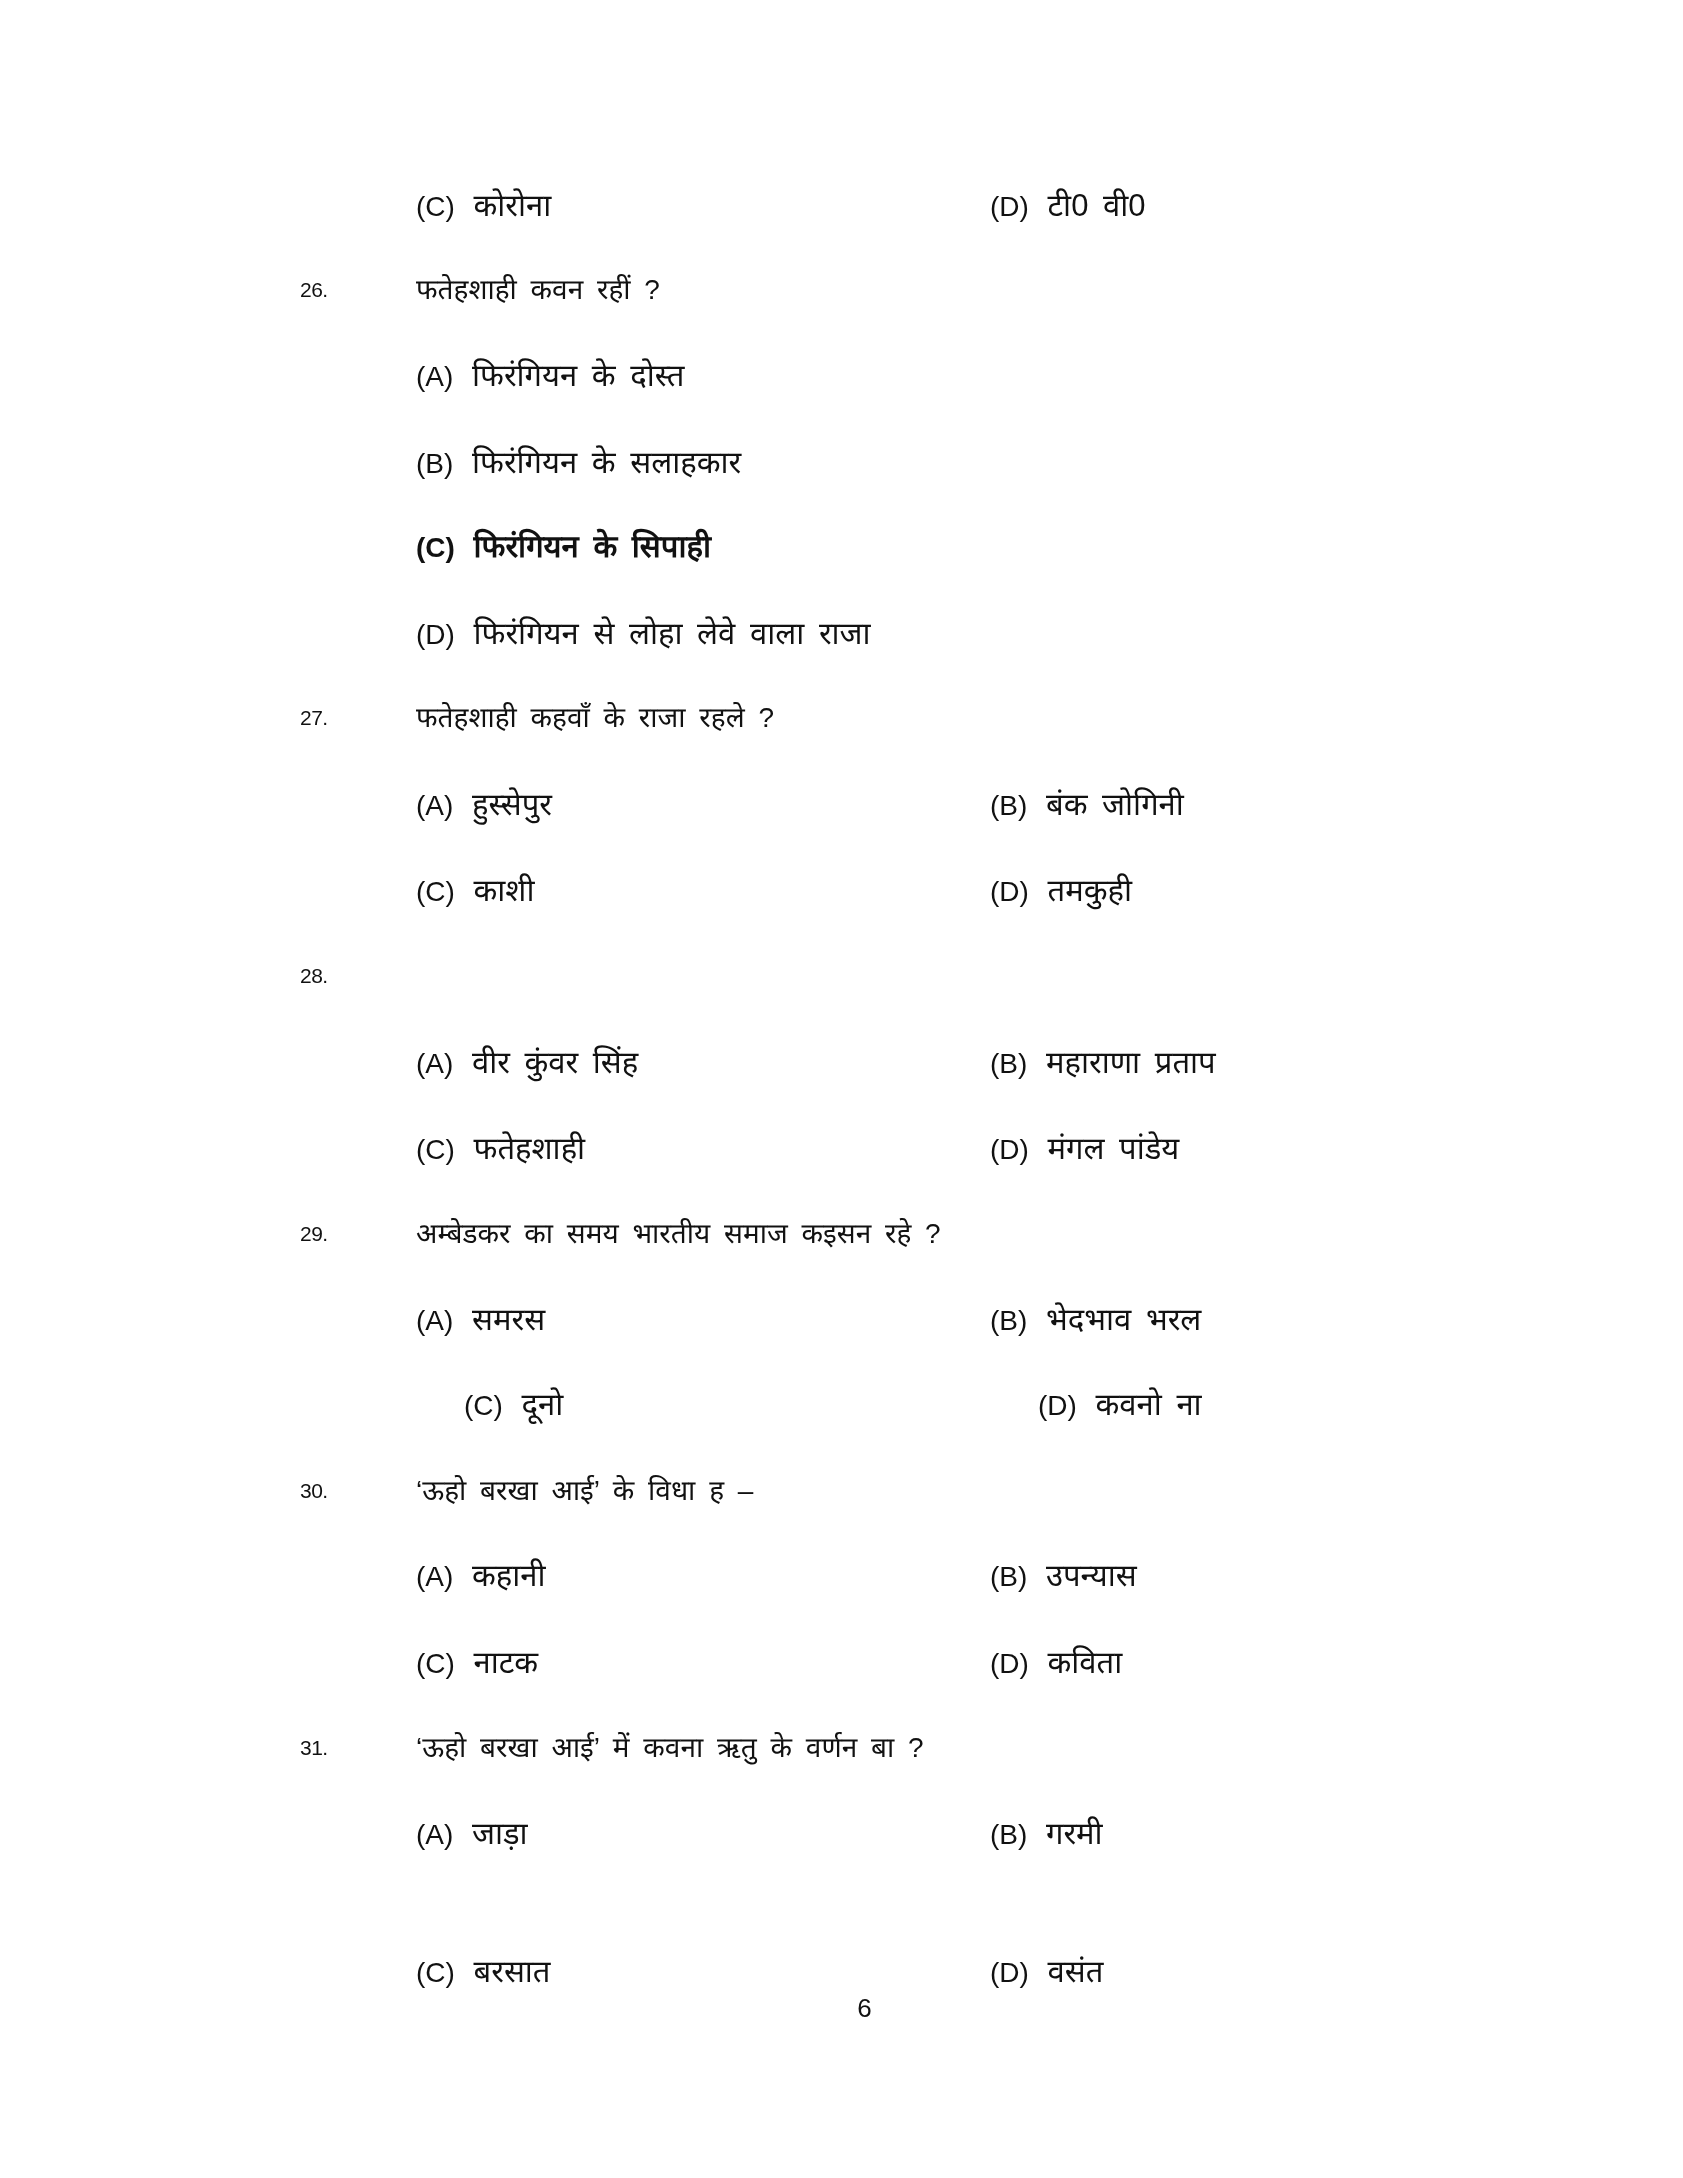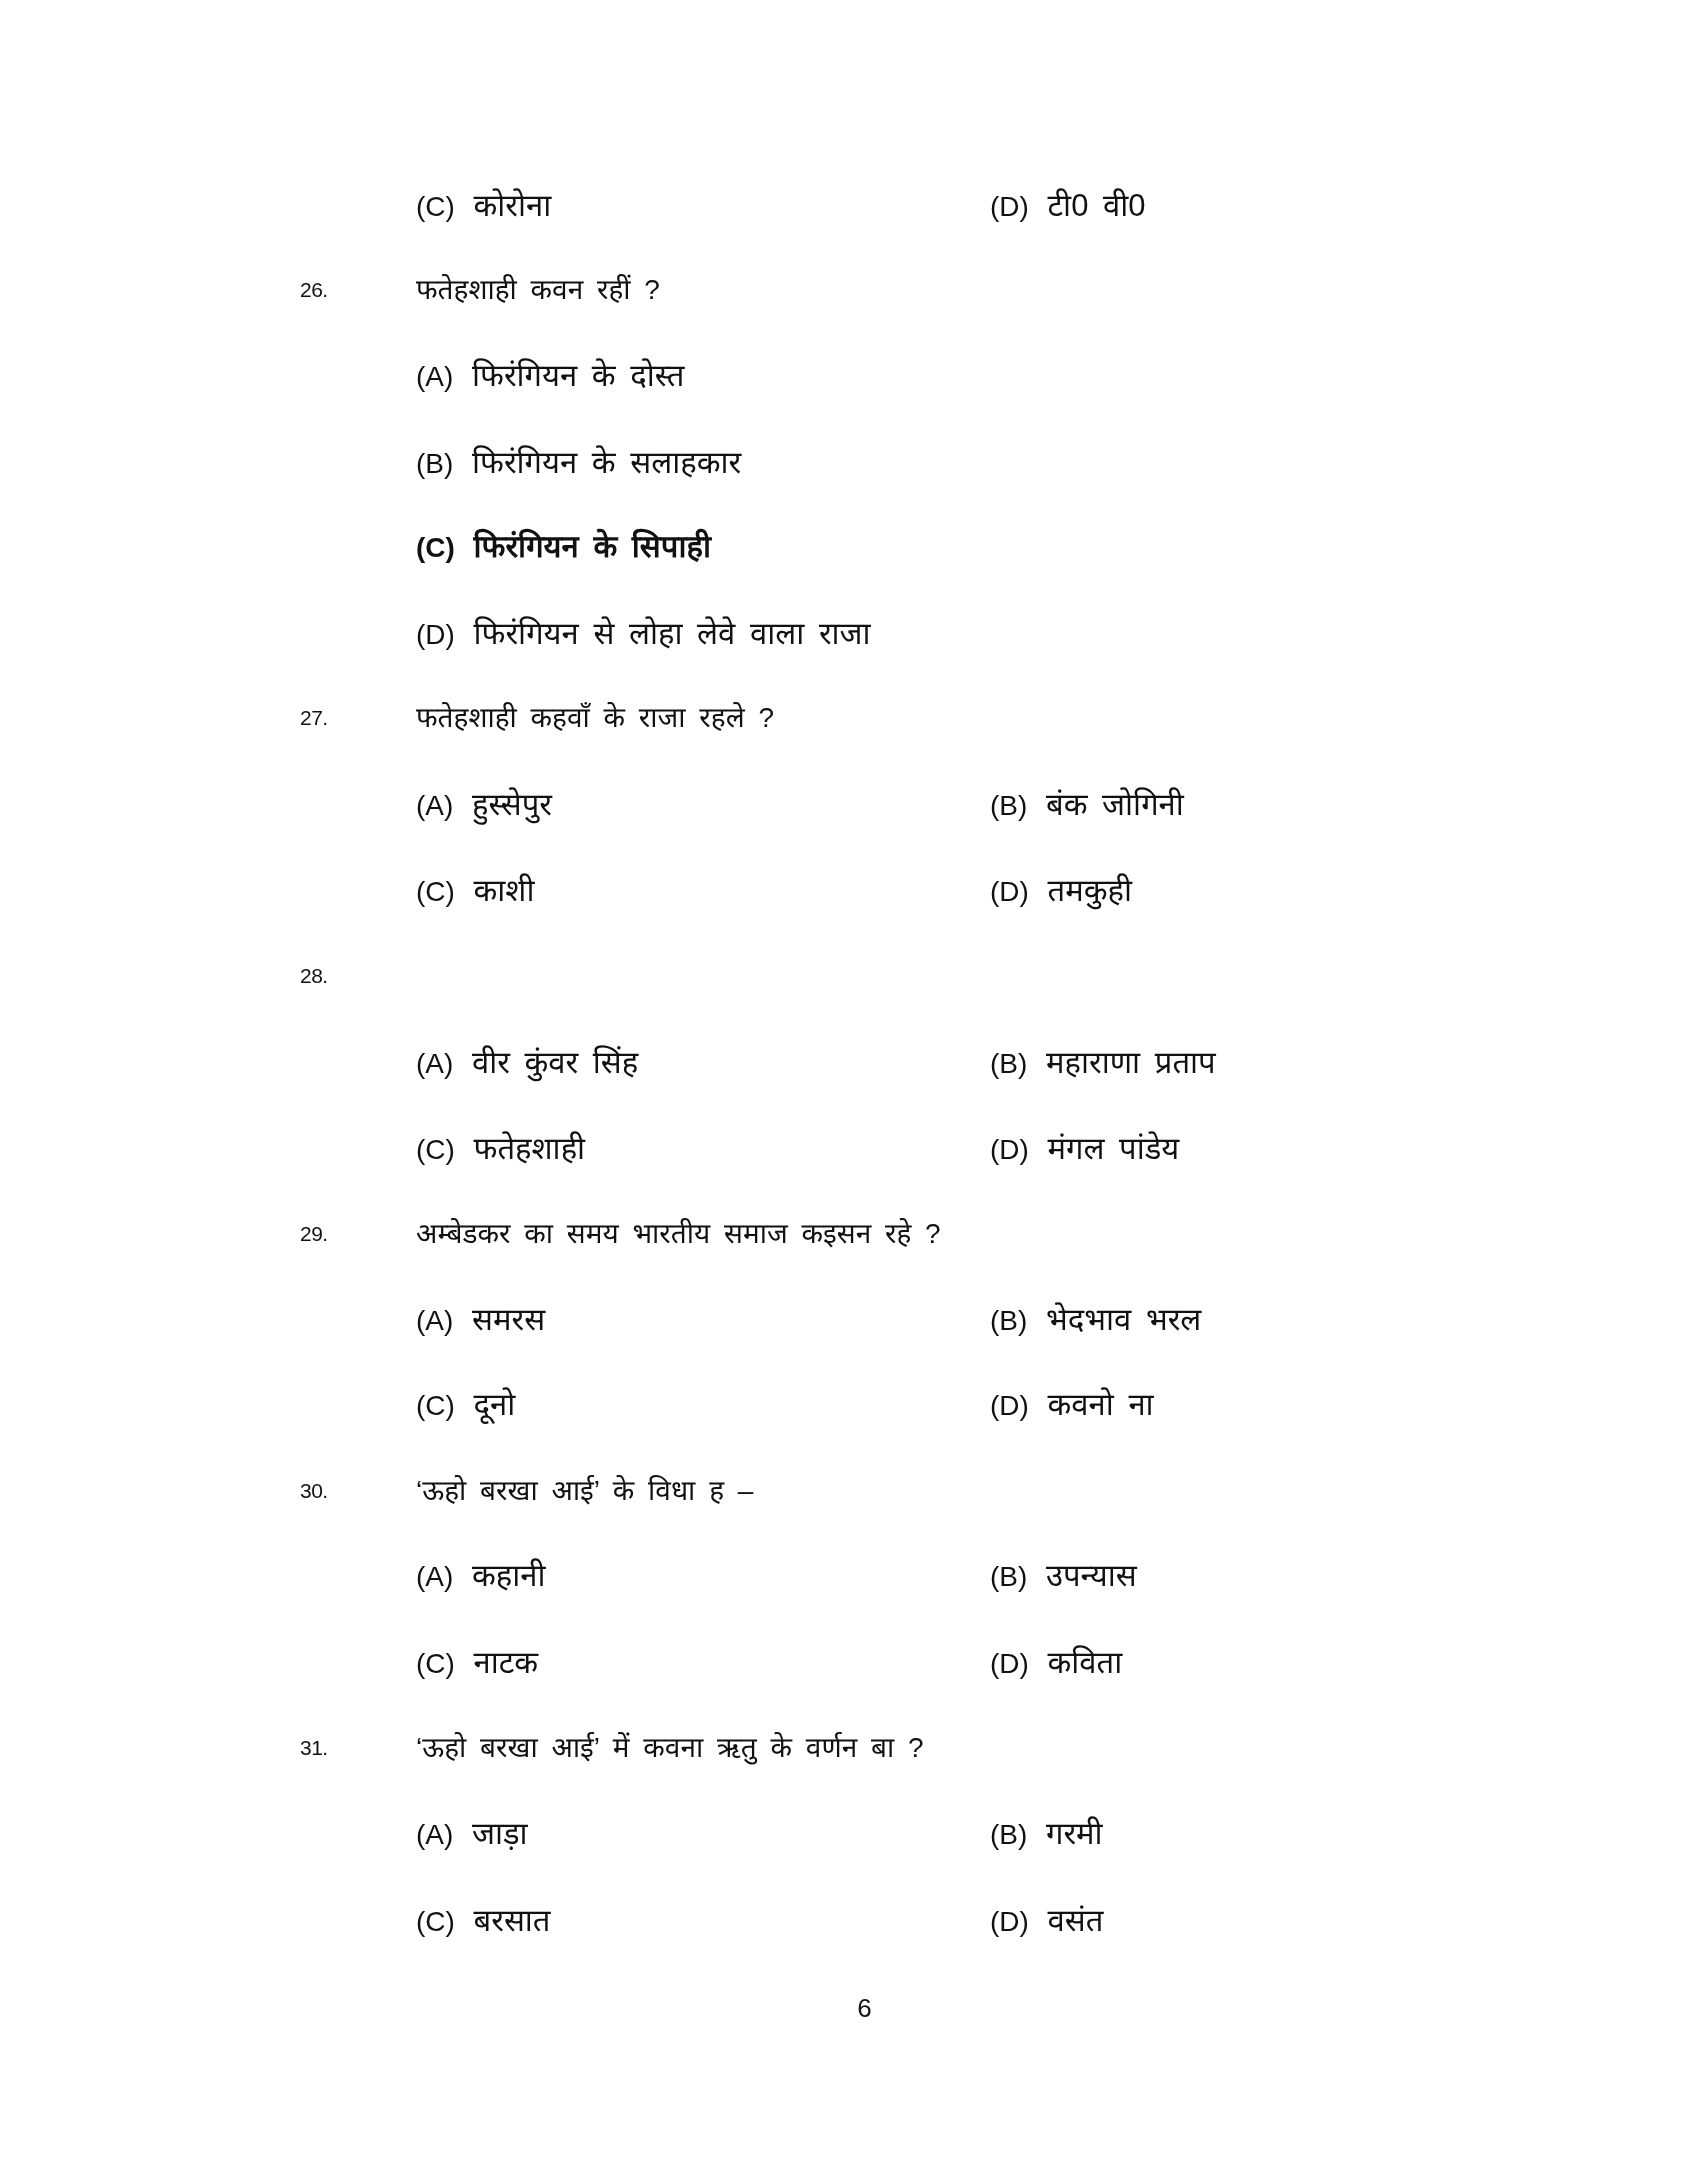--- a/index.html
+++ b/index.html
@@ -66,21 +66,21 @@
 </div>
 
 <div class="row" style="top:1204px;">
   <div class="qnum">29.</div>
   <div class="qtext">अम्बेडकर का समय भारतीय समाज कइसन रहे ?</div>
 </div>
 <div class="row" style="top:1290px;">
   <div class="opt left"><span class="lbl">(A)</span> <span>समरस</span></div>
   <div class="opt right"><span class="lbl">(B)</span> <span>भेदभाव भरल</span></div>
 </div>
-<div class="row" style="top:1375px;">
+<div class="row" style="top:1375px;margin-left:48px;">
   <div class="opt left"><span class="lbl">(C)</span> <span>दूनो</span></div>
   <div class="opt right"><span class="lbl">(D)</span> <span>कवनो ना</span></div>
 </div>
 
 <div class="row" style="top:1461px;">
   <div class="qnum">30.</div>
   <div class="qtext">‘ऊहो बरखा आई’ के विधा ह –</div>
 </div>
 <div class="row" style="top:1546px;">
   <div class="opt left"><span class="lbl">(A)</span> <span>कहानी</span></div>
@@ -92,19 +92,19 @@
 </div>
 
 <div class="row" style="top:1718px;">
   <div class="qnum">31.</div>
   <div class="qtext">‘ऊहो बरखा आई’ में कवना ऋतु के वर्णन बा ?</div>
 </div>
 <div class="row" style="top:1804px;">
   <div class="opt left"><span class="lbl">(A)</span> <span>जाड़ा</span></div>
   <div class="opt right"><span class="lbl">(B)</span> <span>गरमी</span></div>
 </div>
-<div class="row" style="top:1891px;">
+<div class="row" style="top:1942px;">
   <div class="opt left"><span class="lbl">(C)</span> <span>बरसात</span></div>
   <div class="opt right"><span class="lbl">(D)</span> <span>वसंत</span></div>
 </div>
 
 <div class="pagenum">6</div>
 
 
 </body></html>

